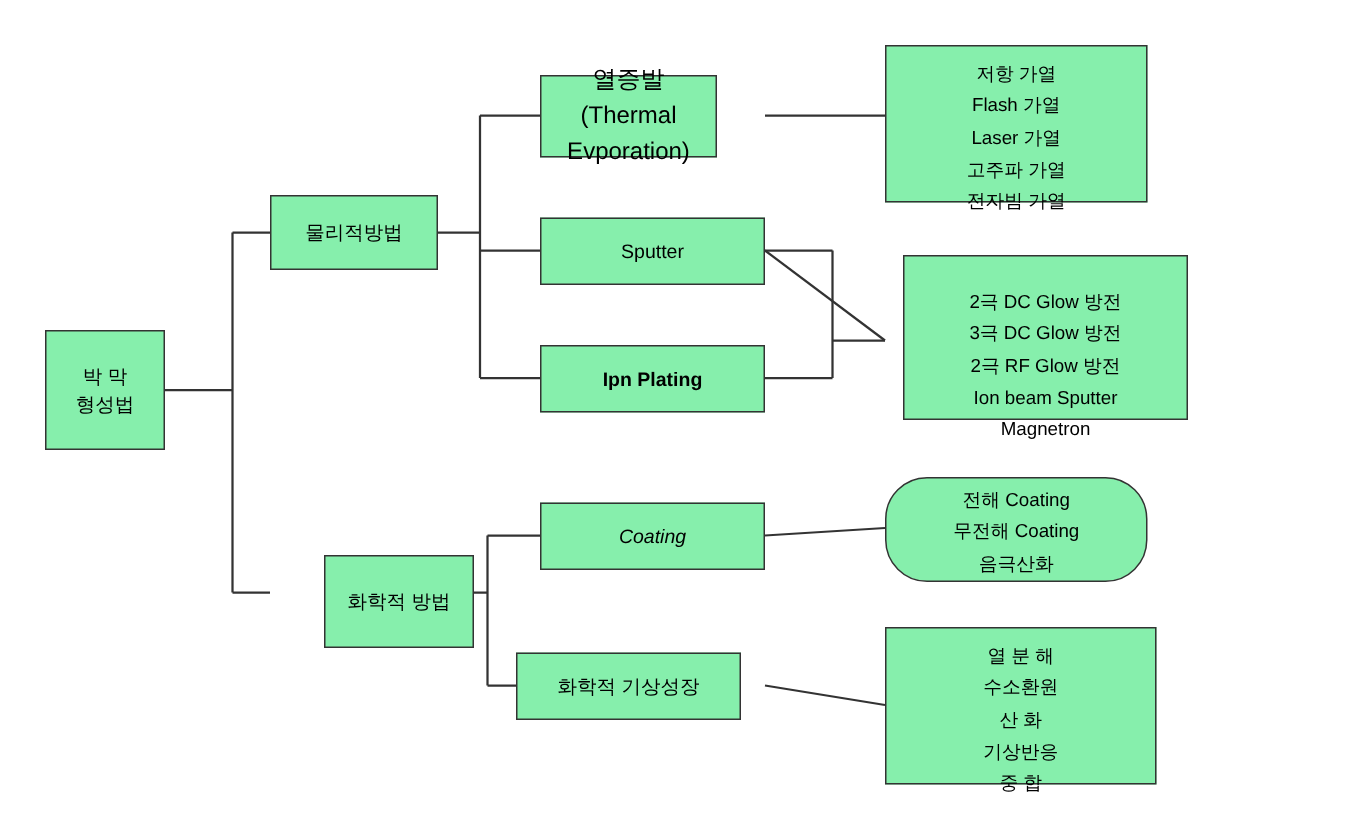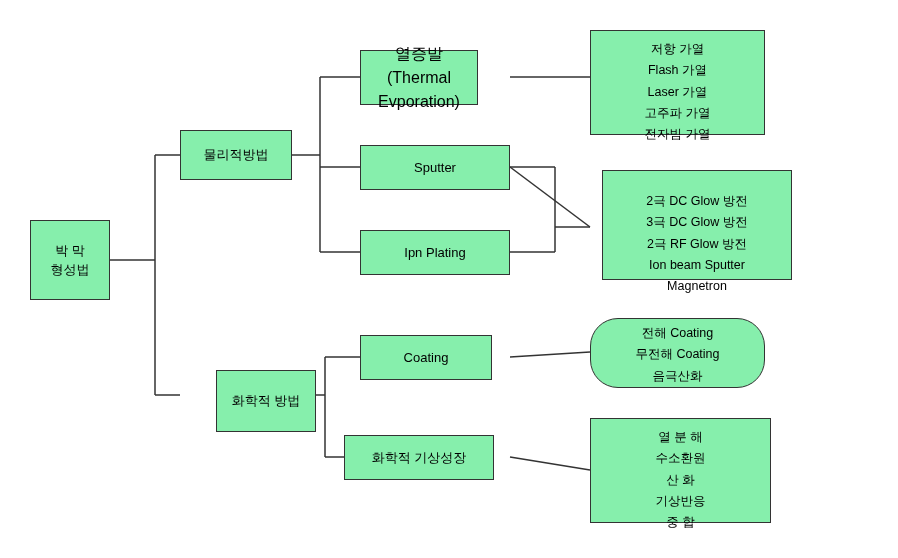--- a/index.html
+++ b/index.html
@@ -106,25 +106,25 @@
 
   <div class="box" style="left:360px; top:50px; width:118px; height:55px; white-space:pre-line; font-size:16px;">
     <span>열증발
 (Thermal Evporation)</span>
   </div>
 
   <div class="box" style="left:360px; top:145px; width:150px; height:45px;">
     <span>Sputter</span>
   </div>
 
-  <div class="box" style="left:360px; top:230px; width:150px; height:45px;">
+  <div class="box" style="left:360px; top:230px; width:150px; height:45px;font-weight:bold;">
     <span>Ipn Plating</span>
   </div>
 
-  <div class="box" style="left:360px; top:335px; width:132px; height:45px;">
+  <div class="box" style="left:360px; top:335px; width:150px; height:45px;font-style:italic;">
     <span>Coating</span>
   </div>
 
   <div class="box" style="left:344px; top:435px; width:150px; height:45px;">
     <span>화학적 기상성장</span>
   </div>
 
   <div class="box bordered-text" style="left:590px; top:30px; width:175px; height:105px; white-space:pre-line; font-size:12.5px; align-items:flex-start; padding:8px 10px; line-height:1.7;">
     <span>저항 가열
 Flash 가열

